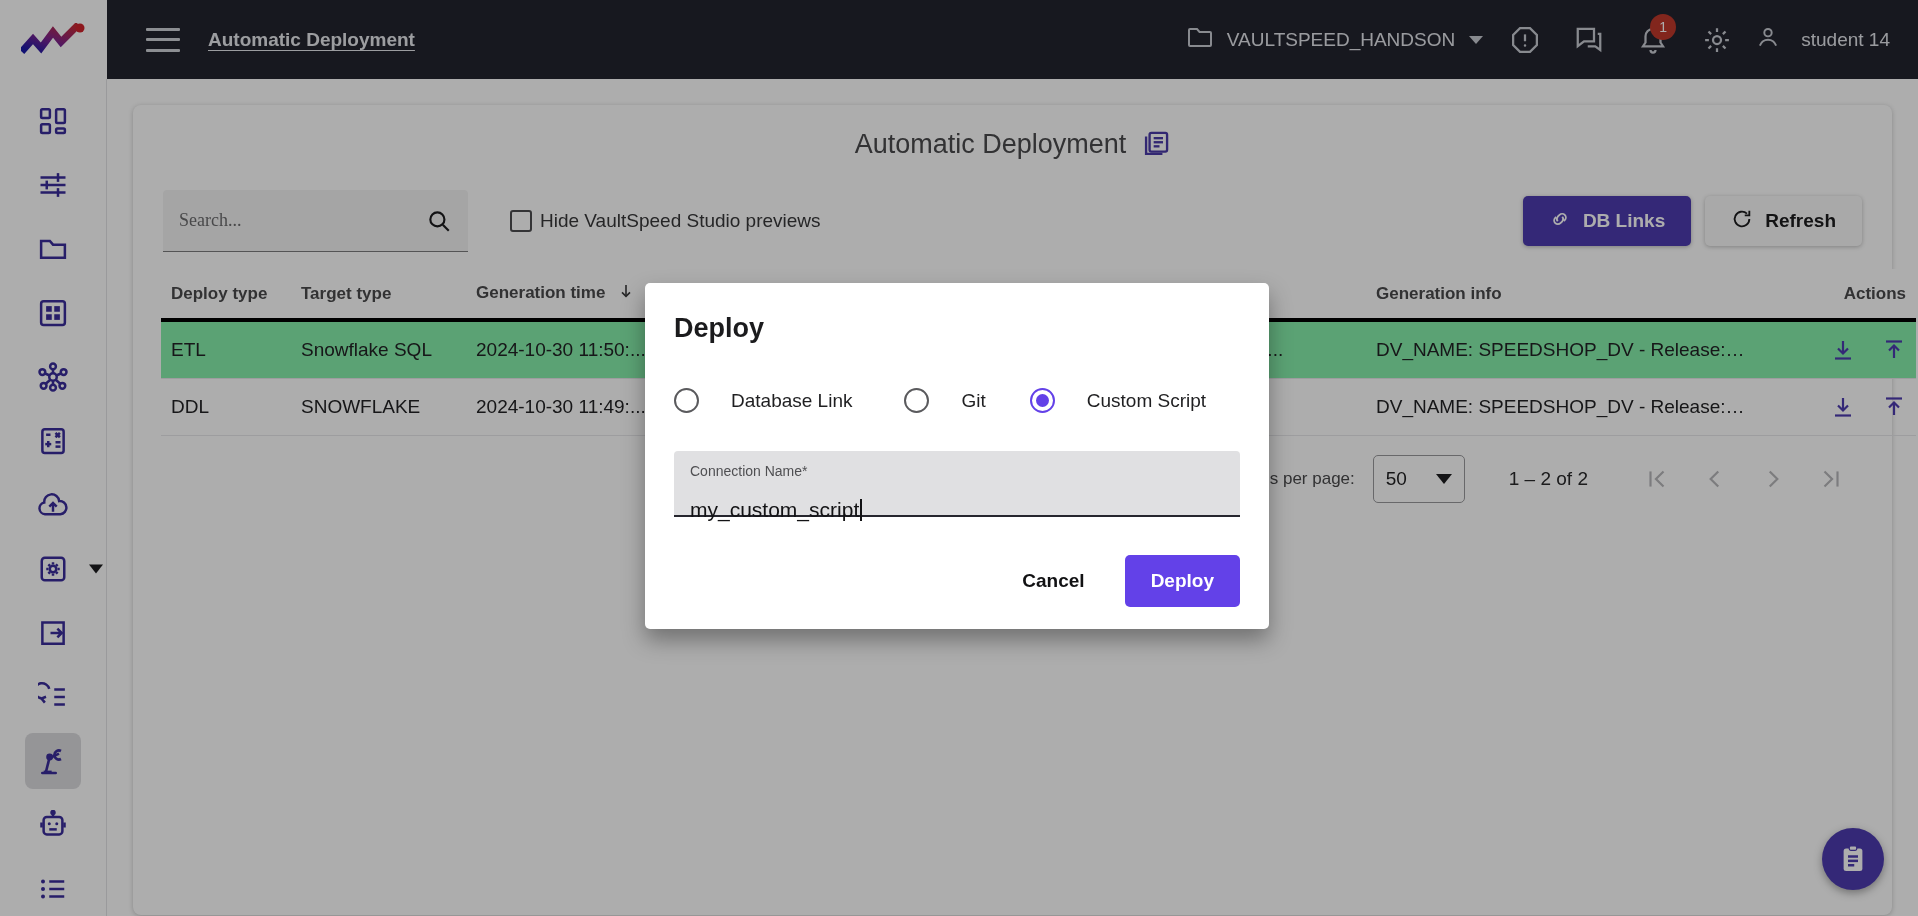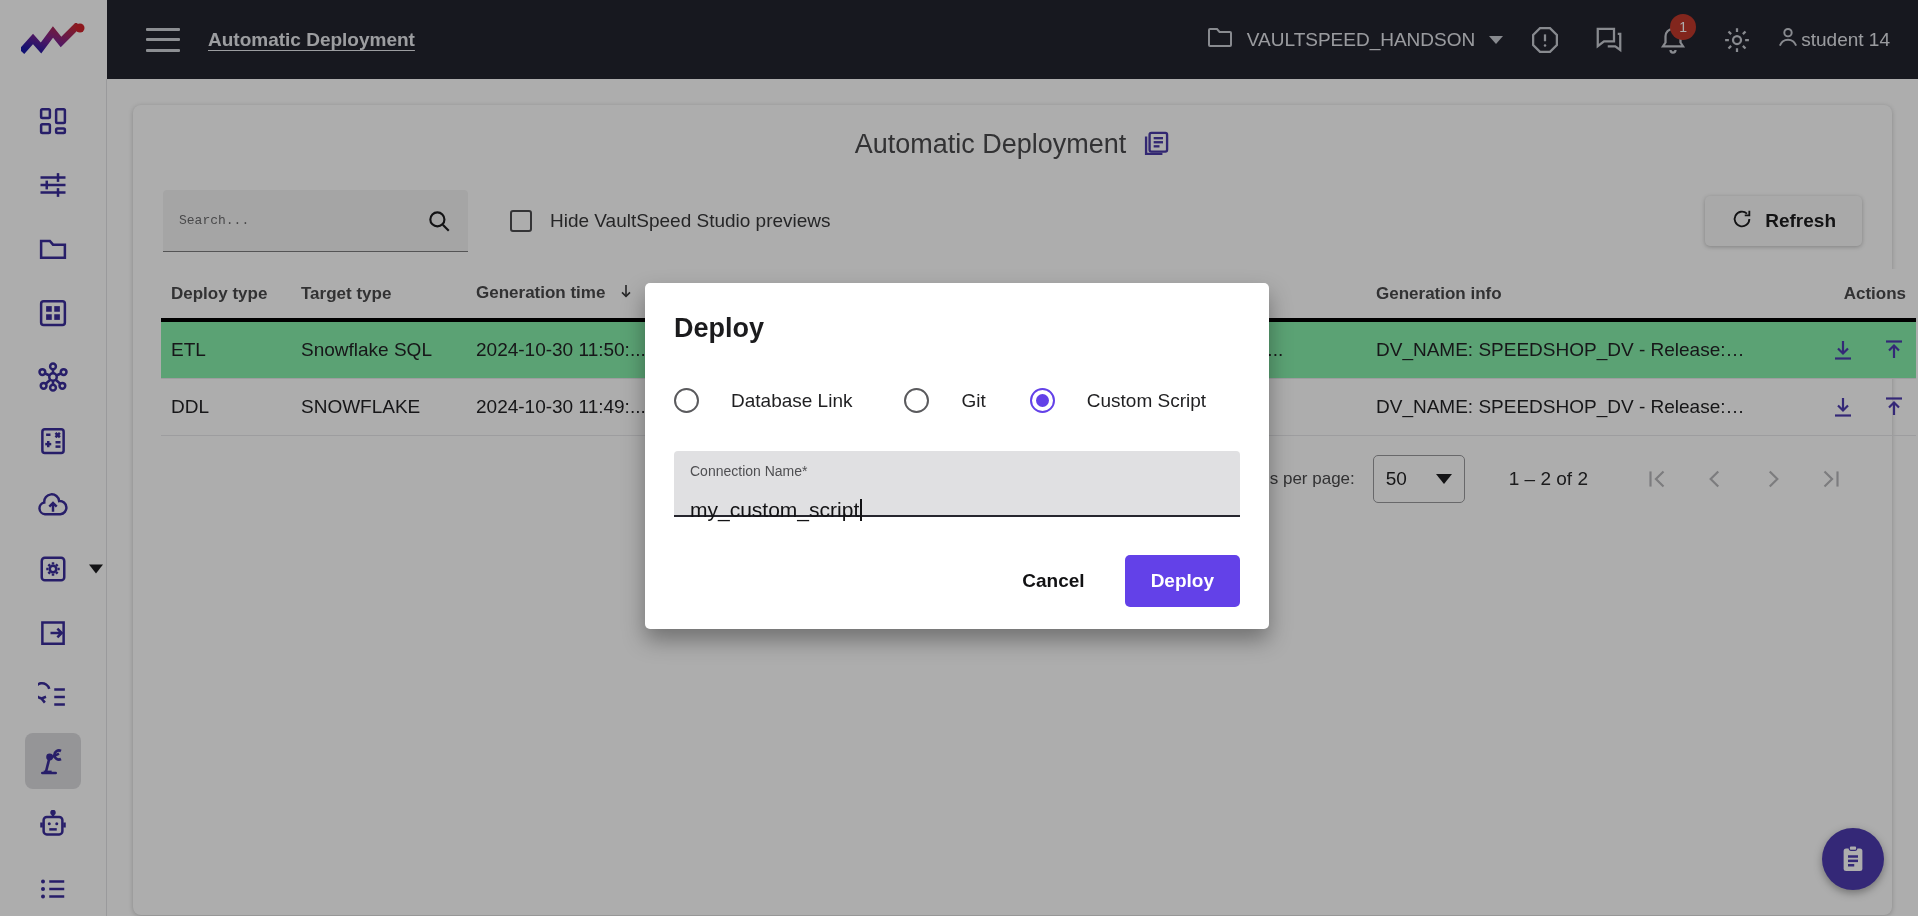--- a/index.html
+++ b/index.html
@@ -42,21 +42,21 @@
   .tb-icon {
     width: 64px; height: 64px; display: flex; align-items: center; justify-content: center;
     cursor: pointer; position: relative; color: #c9ccd3;
   }
   .badge {
     position: absolute; top: 6px; right: 9px; min-width: 26px; height: 26px;
     border-radius: 13px; background: #c0392b; color: #fff;
     font-size: 14px; display: flex; align-items: center; justify-content: center;
     padding: 0 6px; font-weight: normal;
   }
-  .tb-user { display: flex; align-items: center; gap: 0; color: #e3e5ea; font-size: 19px; cursor: pointer; padding-left: 6px; }
+  .tb-user { display: flex; align-items: center; gap: 20px; color: #e3e5ea; font-size: 19px; cursor: pointer; padding-left: 6px; }
 
   
   .rail {
     position: absolute; top: 79px; left: 0; width: 107px; height: 837px;
     background: #ffffff; border-right: 1px solid #e4e4e6;
     display: flex; flex-direction: column; align-items: center;
     padding-top: 14px; gap: 8px; z-index: 30;
   }
   .rail-item {
     width: 56px; height: 56px; border-radius: 8px; display: flex;
@@ -86,26 +86,26 @@
   .title-icon { color: #4a3aa8; display: flex; }
 
   .toolbar { display: flex; align-items: center; padding: 0 30px; height: 76px; }
   .search-field {
     width: 305px; height: 62px; background: #f4f4f4; border-radius: 4px 4px 0 0;
     border-bottom: 1px solid #7c7c7e; display: flex; align-items: center;
     padding: 0 16px; position: relative;
   }
   .search-field input {
     flex: 1; border: none; outline: none; background: transparent;
-    font-size: 13px; color: #3c3c3e; font-family: Liberation Mono, monospace;
+    font-size: 18px; color: #3c3c3e; font-family: Liberation Serif, serif;
   }
   .search-field input::placeholder { color: #6c6c6e; }
   .search-icon { color: #1d1d1f; display: flex; cursor: pointer; }
 
-  .checkbox-wrap { display: flex; align-items: center; gap: 18px; margin-left: 42px; cursor: pointer; }
+  .checkbox-wrap { display: flex; align-items: center; gap: 8px; margin-left: 42px; cursor: pointer; }
   .checkbox {
     width: 22px; height: 22px; border: 2px solid #4d4d50; border-radius: 3px; background: #fff;
   }
   .checkbox-label { font-size: 19px; color: #38383a; }
 
   .toolbar-right { margin-left: auto; display: flex; align-items: center; gap: 14px; }
   .btn {
     height: 50px; border-radius: 5px; display: inline-flex; align-items: center;
     gap: 12px; padding: 0 26px; font-size: 19px; font-weight: bold; cursor: pointer;
     border: none; font-family: inherit;
@@ -428,20 +428,29 @@
             </svg>
           </span>
         </div>
 
         <div class="checkbox-wrap">
           <span class="checkbox"></span>
           <span class="checkbox-label">Hide VaultSpeed Studio previews</span>
         </div>
 
         <div class="toolbar-right">
+          <button class="btn btn-primary">
+            <span>
+              <svg width="22" height="22" viewBox="0 0 24 24" fill="none" stroke="currentColor" stroke-width="2">
+                <path d="M9.5 14.5a4 4 0 010-5l2-2a4 4 0 115.7 5.7l-1 1"></path>
+                <path d="M14.5 9.5a4 4 0 010 5l-2 2a4 4 0 11-5.7-5.7l1-1"></path>
+              </svg>
+            </span>
+            <span>DB Links</span>
+          </button>
           <button class="btn btn-plain">
             <span>
               <svg width="22" height="22" viewBox="0 0 24 24" fill="none" stroke="currentColor" stroke-width="2">
                 <path d="M20 12a8 8 0 11-2.6-5.9"></path>
                   <path d="M20 3v5h-5"></path>
               </svg>
             </span>
             <span>Refresh</span>
           </button>
         </div>

